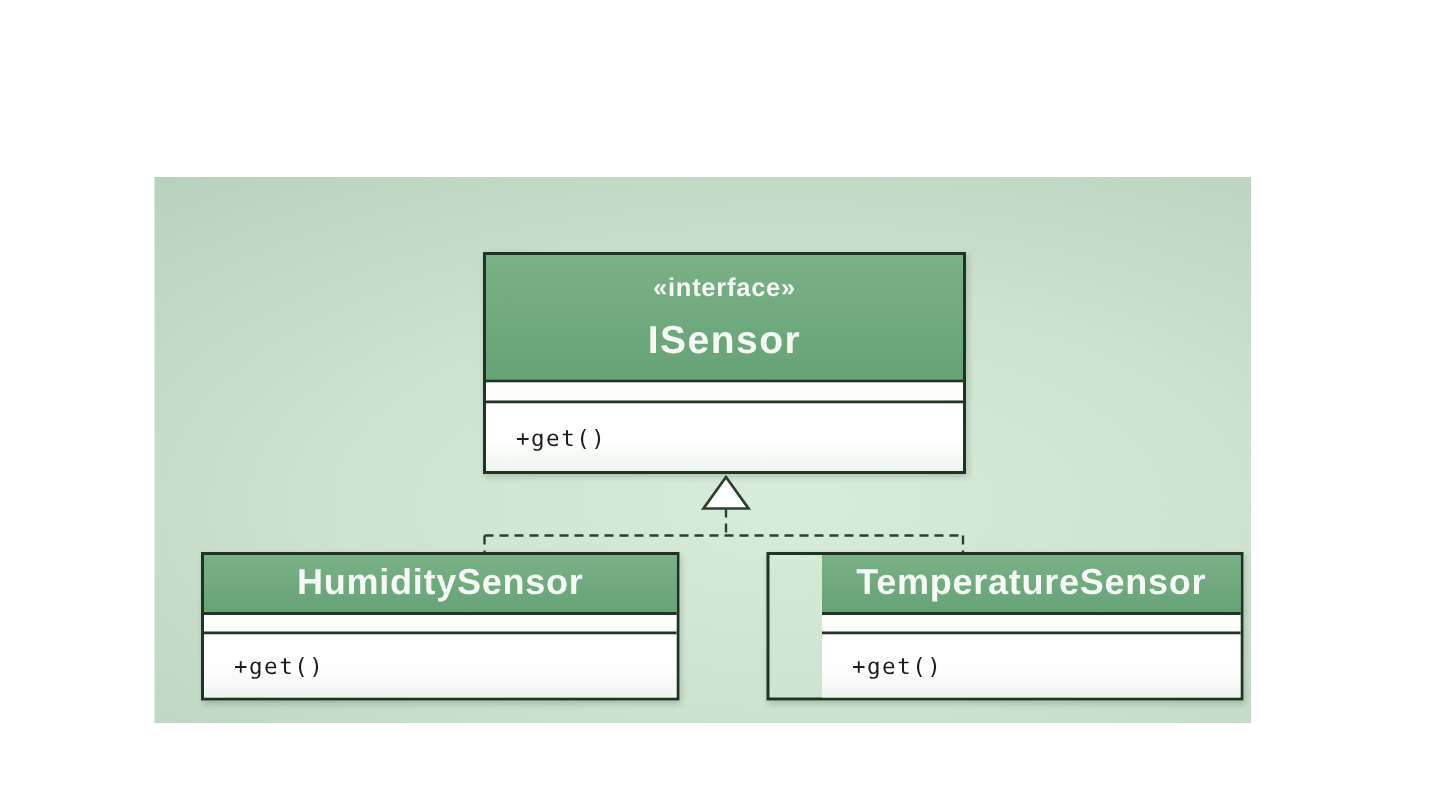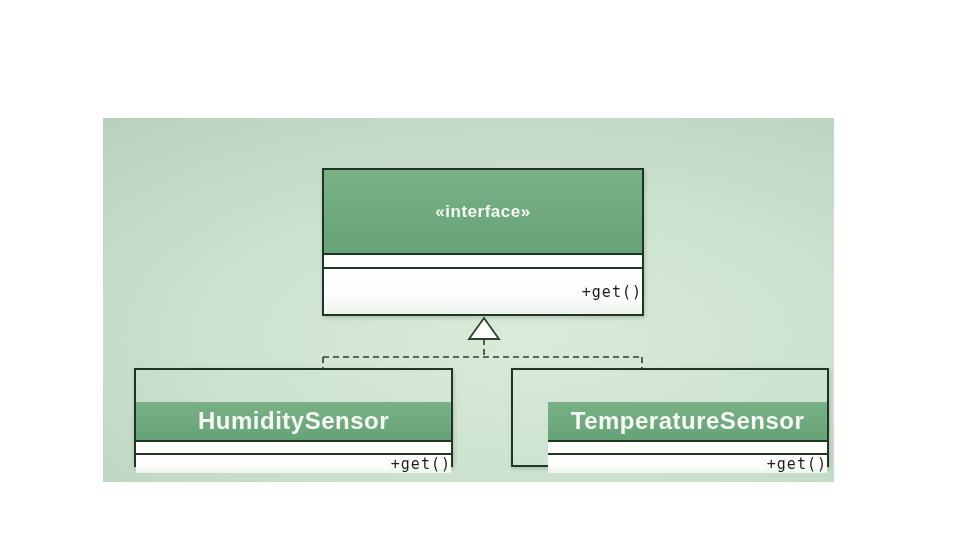--- a/index.html
+++ b/index.html
@@ -54,21 +54,21 @@
       var(--header-green-bottom, #66a376));
     color: var(--header-text, #f5f8f4);
     display: flex;
     flex-direction: column;
     align-items: center;
     justify-content: center;
     border-bottom: 2px solid var(--box-border, #203426);
     flex: 0 0 auto;
   }
   .interface-box .box-header { height: 83px; gap: 9px; }
-  .class-box .box-header     { height: 38px; margin-top: 32px; }
+  .class-box .box-header     { height: 38px; }
   .stereotype {
     font-size: 17px; font-weight: bold; letter-spacing: 0.5px;
   }
   .iface-name {
     font-size: 26px; font-weight: bold; letter-spacing: 1px;
   }
   .class-name {
     font-size: 24px; font-weight: bold; letter-spacing: 0.5px;
   }
   .box-attrs {
@@ -77,21 +77,20 @@
     flex: 0 0 auto;
   }
   .interface-box .box-attrs { height: 12px; }
   .class-box .box-attrs     { height: 11px; }
   .box-methods {
     flex: 1 1 auto;
     background: linear-gradient(180deg, #fefefe 55%, var(--methods-tint, #eef4ee) 100%);
     display: flex;
     align-items: center;
     padding-left: 20px;
-    justify-content: flex-end;
   }
   .method {
     font-family: "DejaVu Sans Mono", monospace;
     font-size: 15px;
     letter-spacing: 1px;
     color: var(--method-text, #1c1c1c);
   }
 </style>
 </head>
 <body>
@@ -103,20 +102,21 @@
       <path class="dash" d="M381 221 L381 239"></path>
       <path class="dash" d="M220 239 L539 239"></path>
       <path class="dash" d="M220 239 L220 251"></path>
       <path class="dash" d="M539 239 L539 251"></path>
       <polygon class="tri" points="381,200 366,221 396,221"></polygon>
     </svg>
 
     <div id="isensor-box" class="uml-box interface-box">
       <div class="box-header">
         <div class="stereotype">«interface»</div>
+        <div class="iface-name">ISensor</div>
       </div>
       <div class="box-attrs"></div>
       <div class="box-methods">
         <span class="method">+get()</span>
       </div>
     </div>
 
     <div id="humidity-box" class="uml-box class-box">
       <div class="box-header">
         <div class="class-name">HumiditySensor</div>

